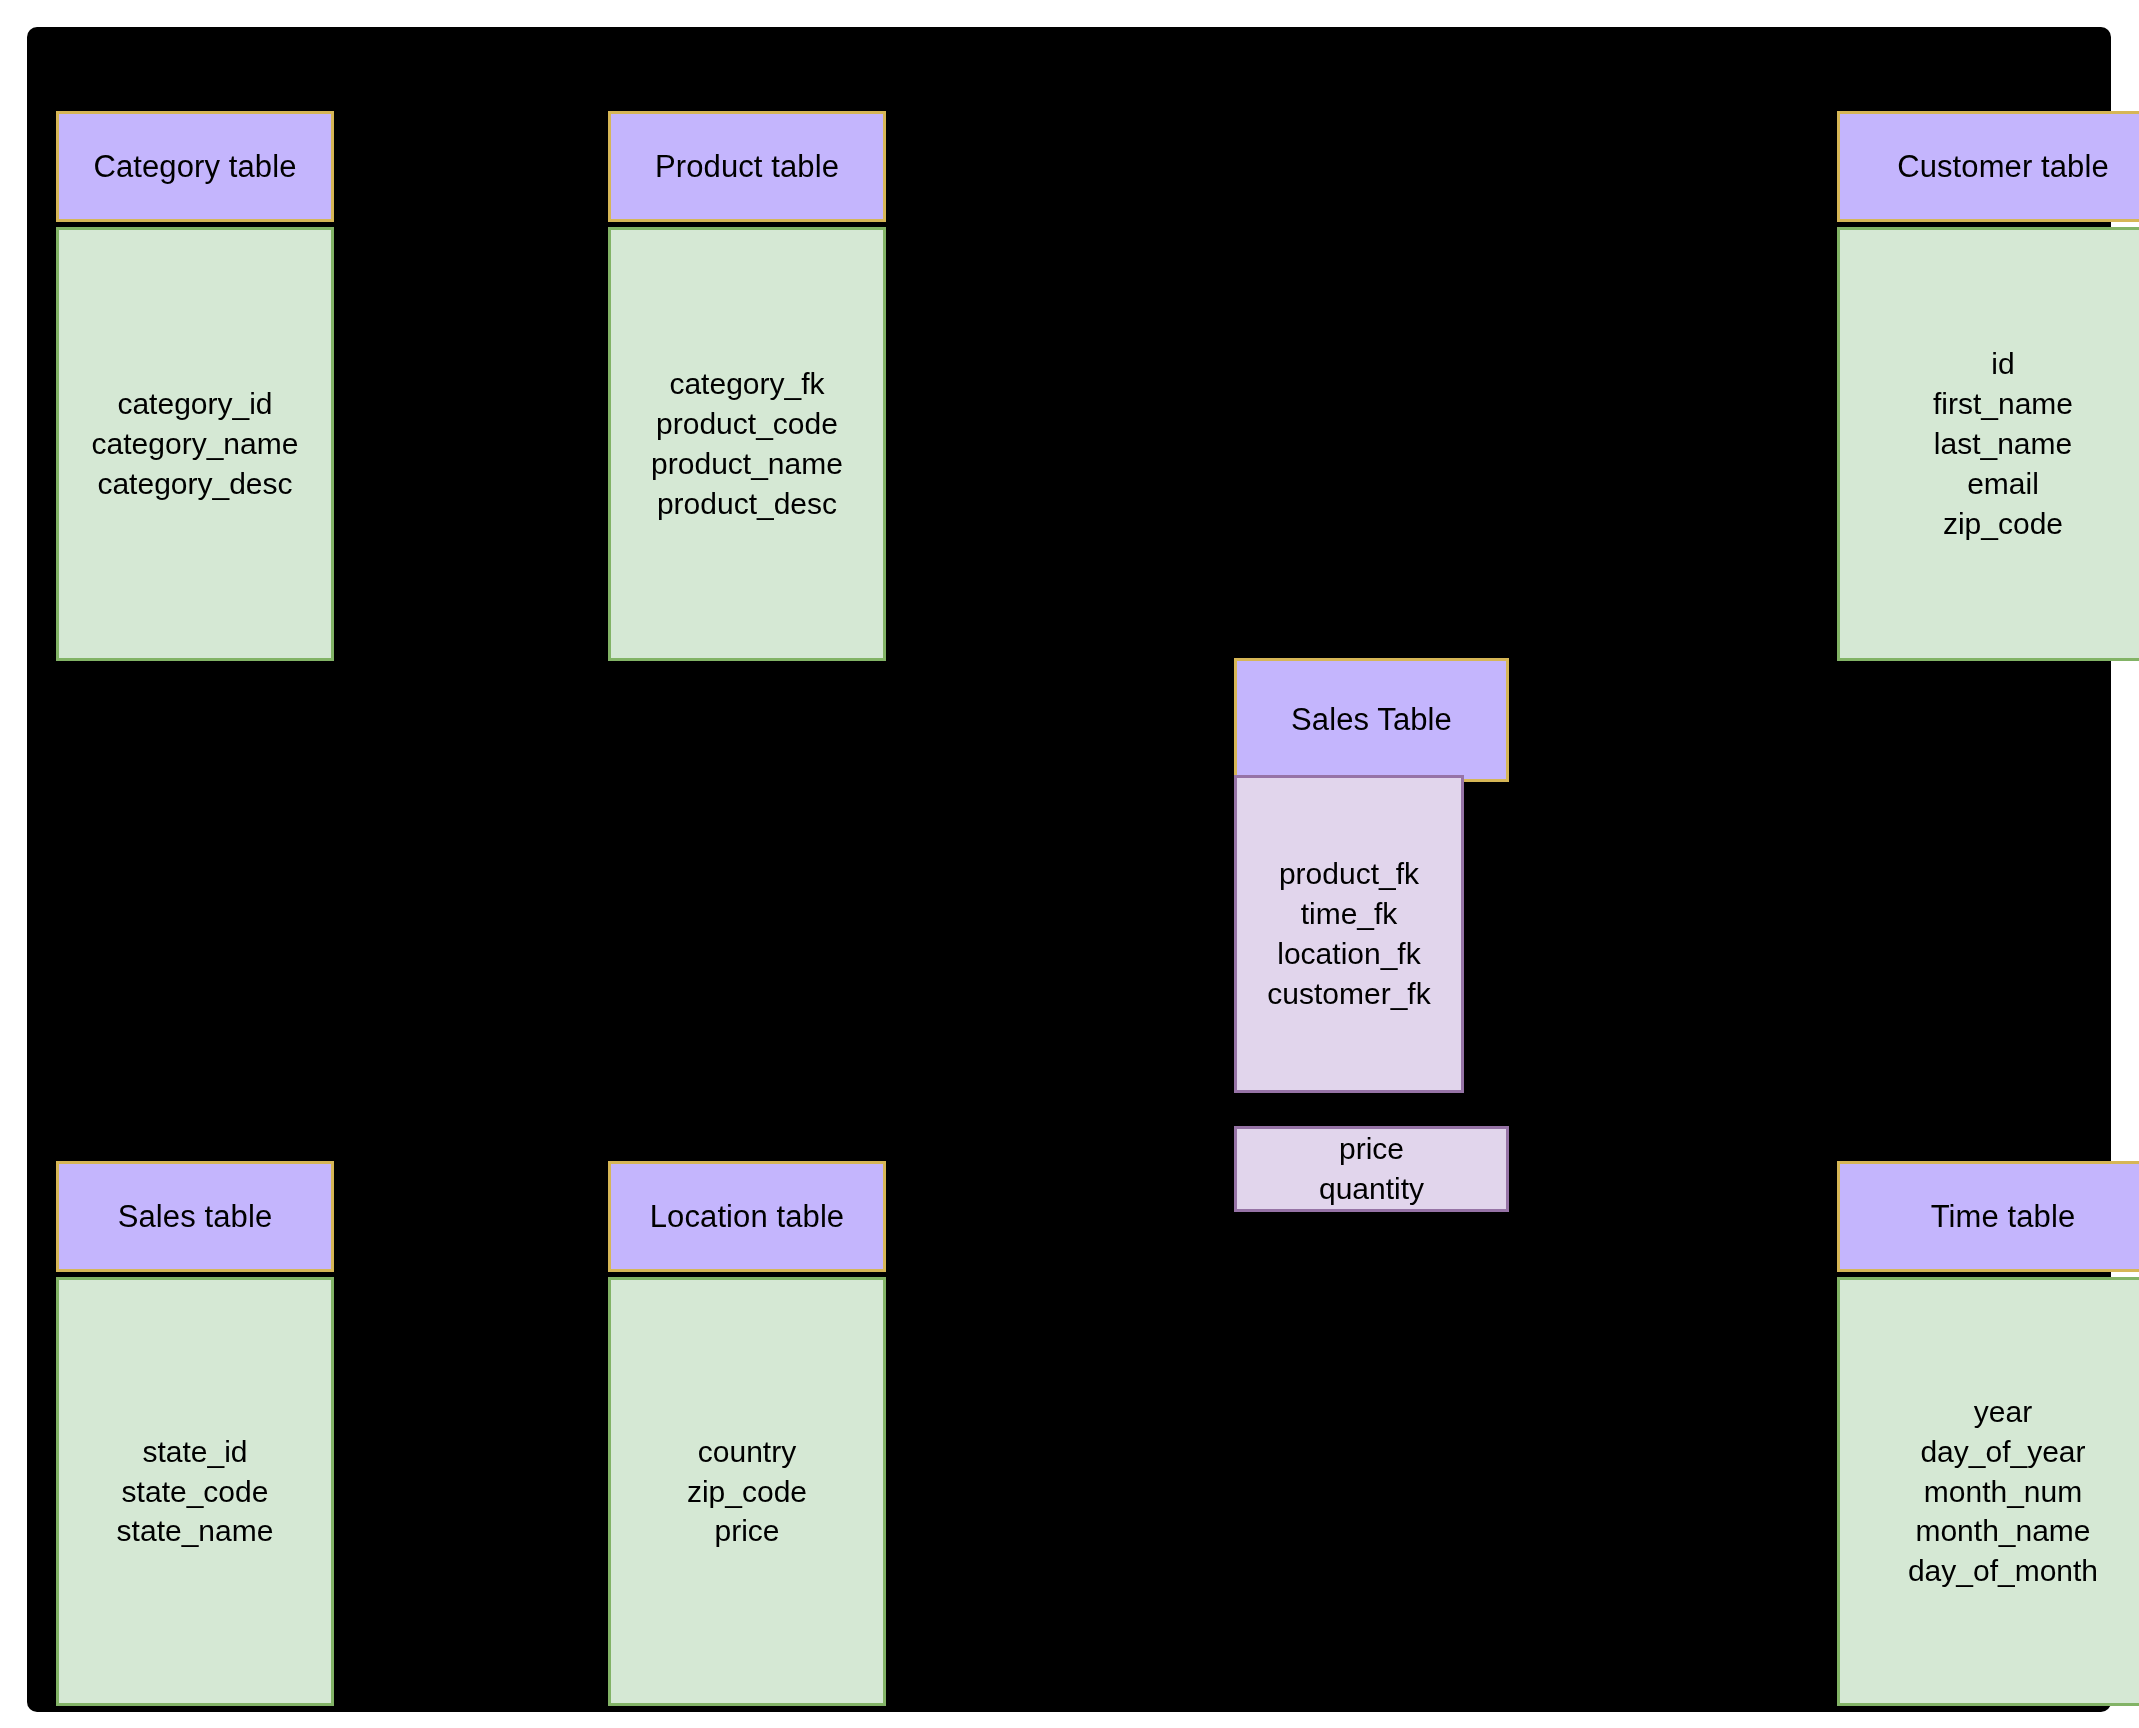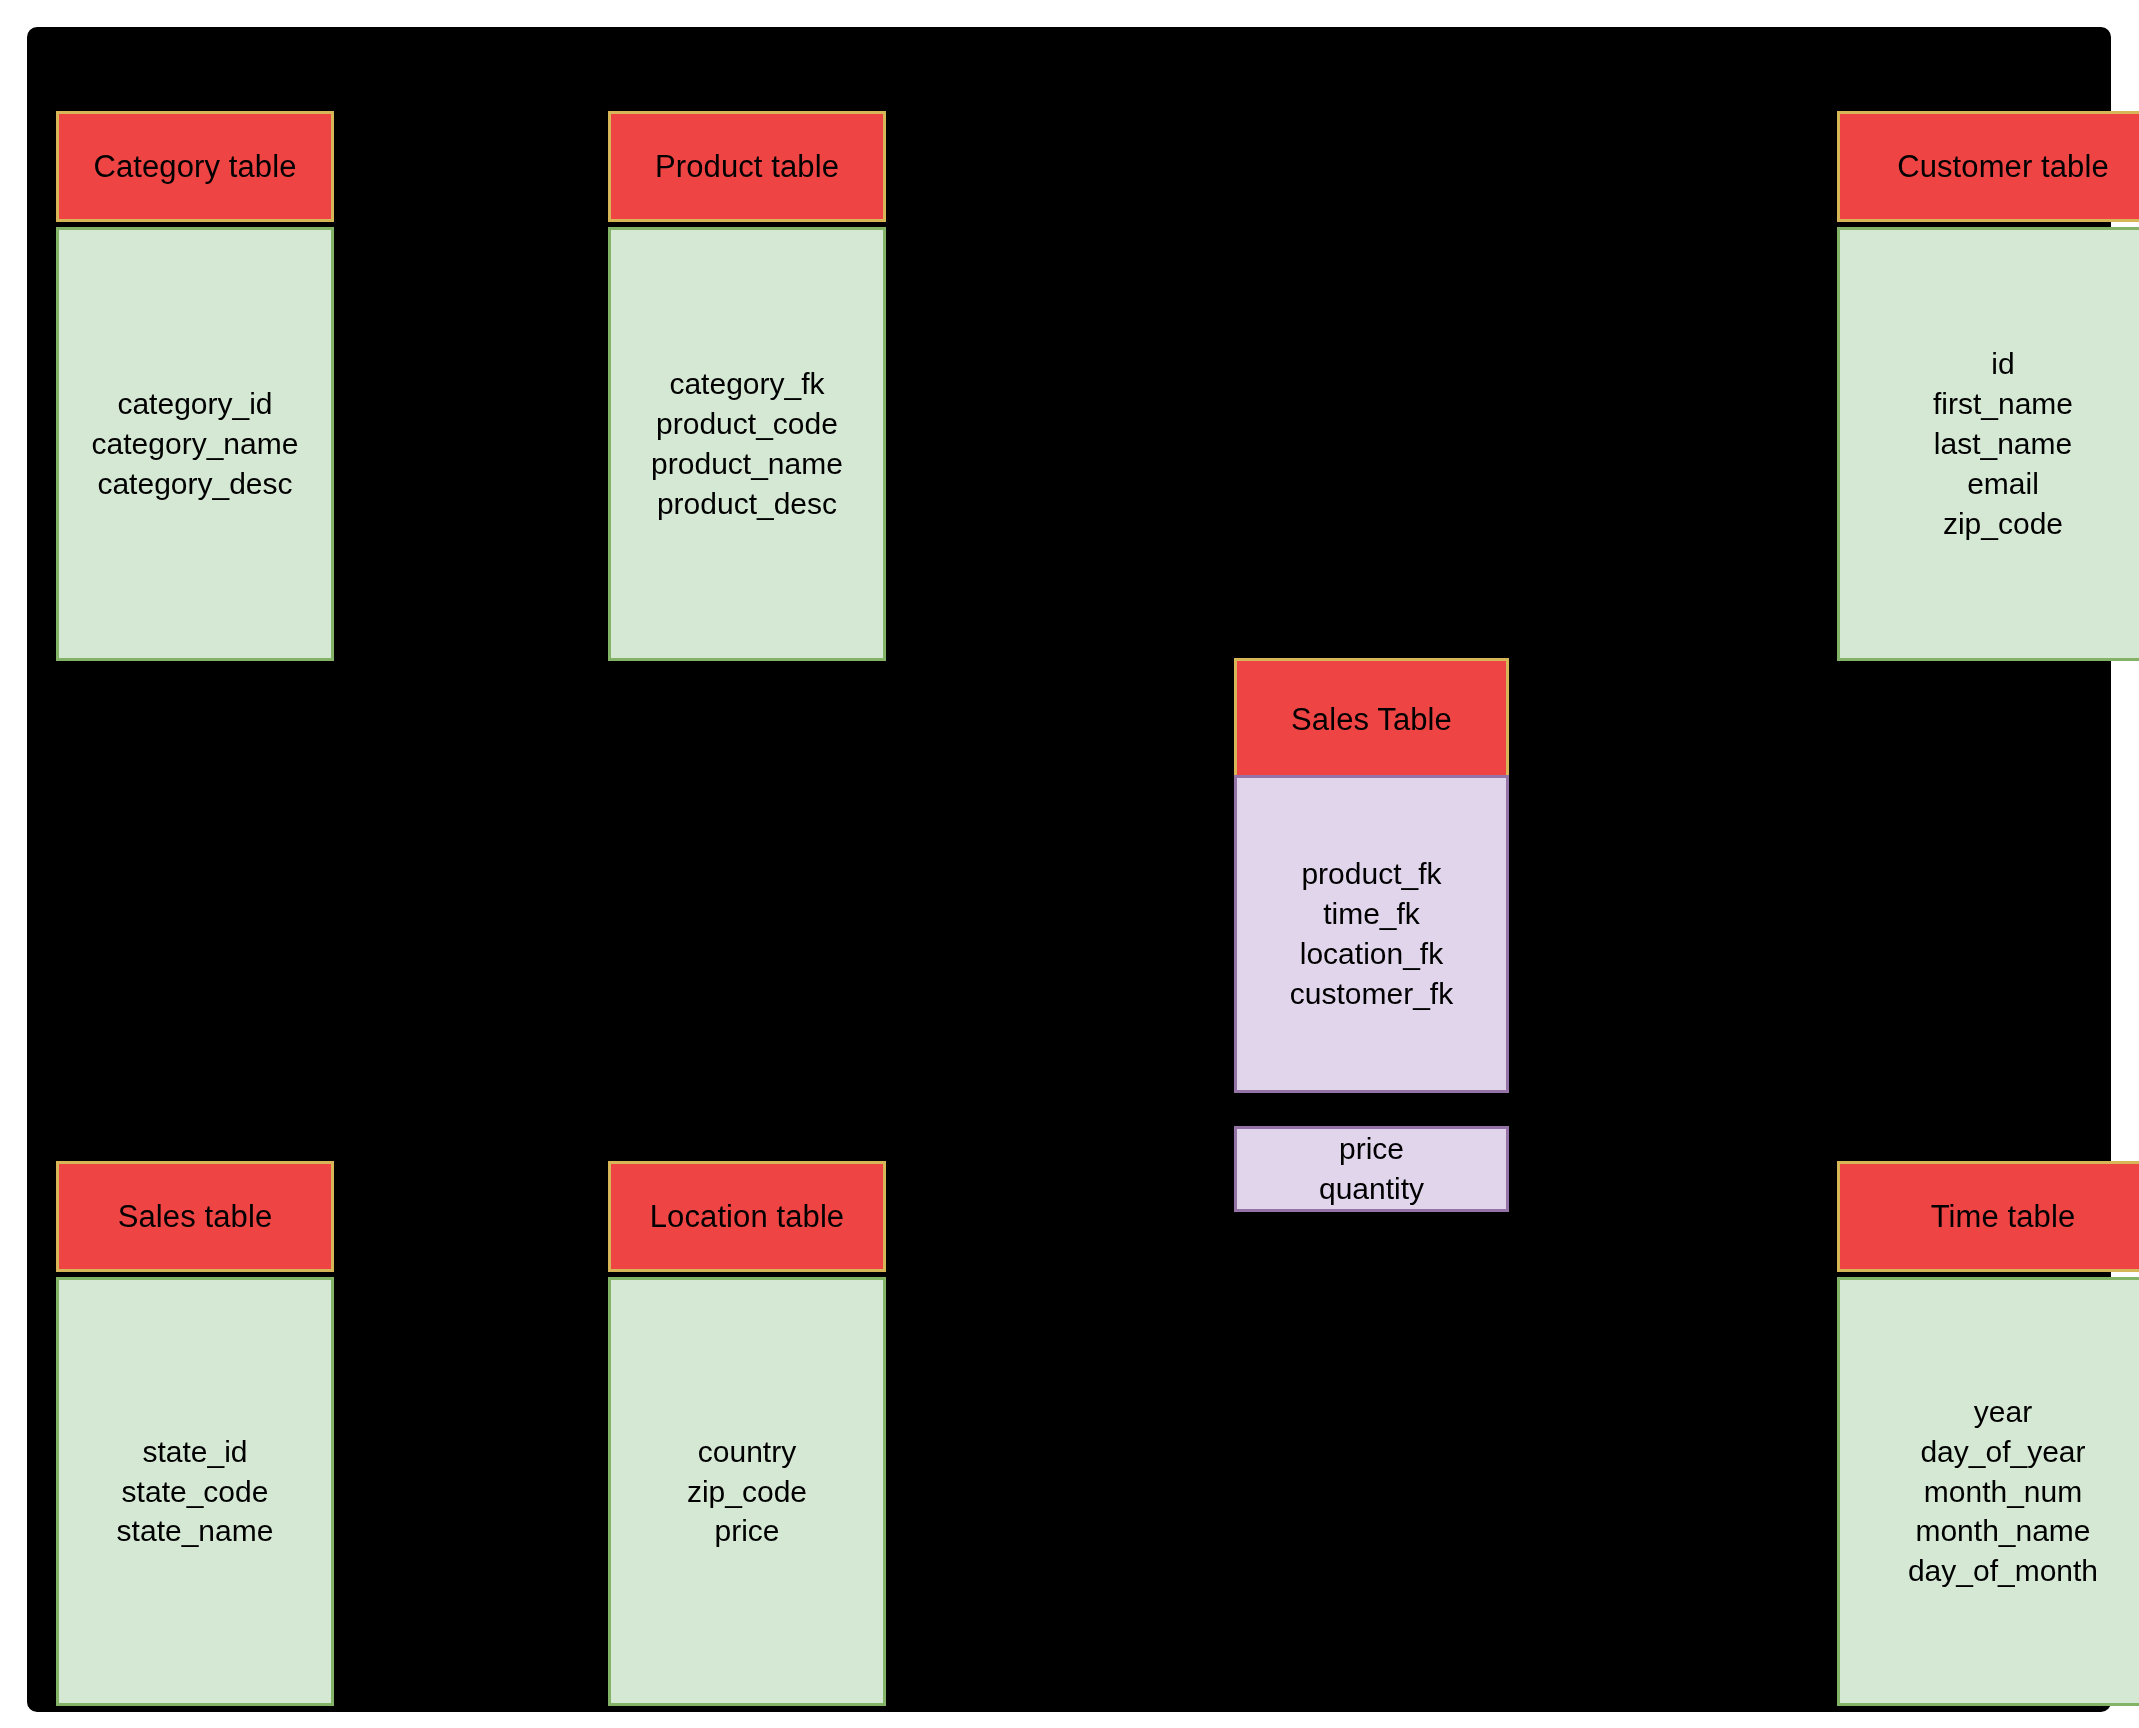--- a/index.html
+++ b/index.html
@@ -40,21 +40,21 @@
     position: absolute;
     box-sizing: border-box;
     display: flex;
     align-items: center;
     justify-content: center;
     text-align: center;
   }
 
   
   .hdr {
-    background: #ef4444;
+    background: #c4b5fd;
     border: 3.6px solid #d6b656;
   }
   .hdr .title {
     font-size: 31px;
     color: #000000;
     line-height: 1.15;
     letter-spacing: 0.1px;
   }
 
   
@@ -84,21 +84,21 @@
   .bot-hdr  { top: 1161px; height: 111px; }
   .bot-body { top: 1277px; height: 429px; }
 
   
   .col-a { left: 56px;   width: 278px; }
   .col-b { left: 608px;  width: 278px; }
   .col-d { left: 1837px; width: 332px; }
 
   
   .sales-hdr  { left: 1234px; width: 275px; top: 658px;  height: 124px; }
-  .sales-keys { left: 1234px; width: 275px; top: 775px; height: 318px; }
+  .sales-keys { left: 1234px; width: 230px; top: 775px; height: 318px; }
   .sales-meas { left: 1234px; width: 275px; top: 1094px; height: 86px; margin-top: 32px; }
 </style>
 </head>
 <body>
 
 <div id="diagram-root">
 
   <div id="canvas"></div>
 
   <div class="entity">

